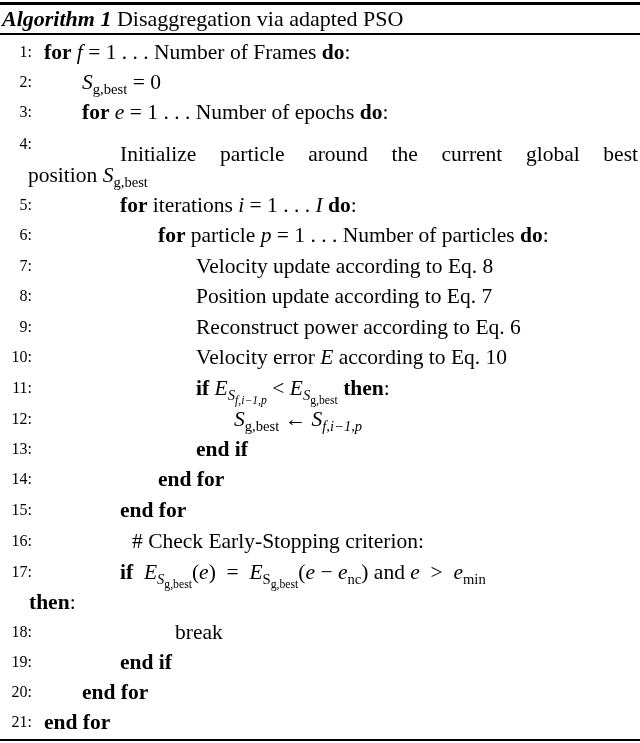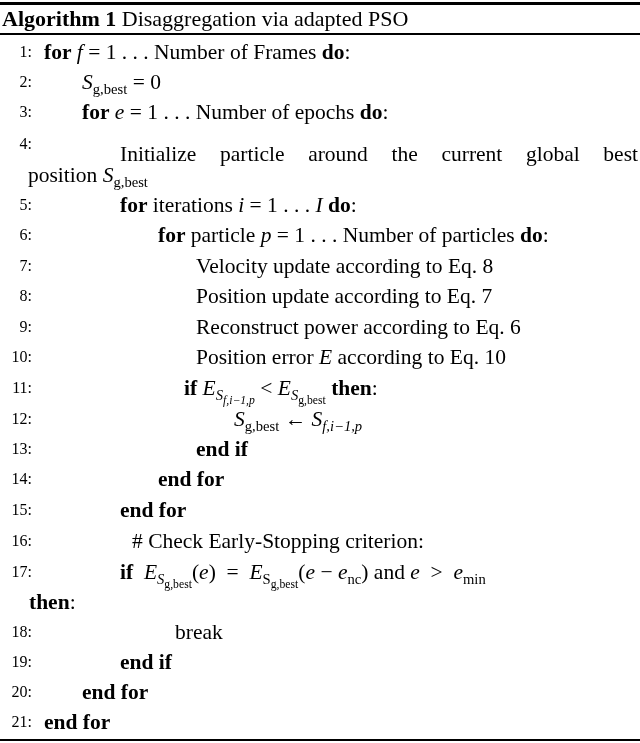--- a/index.html
+++ b/index.html
@@ -2,21 +2,21 @@
 <html><head>
 <meta charset="utf-8">
 <style>
   html, body { margin:0; padding:0; background:#fff; }
   body { width:640px; height:743px; position:relative; overflow:hidden;
          font-family:"Liberation Serif","DejaVu Serif",serif; color:#000; }
   .rule-top { position:absolute; left:0; top:2px; width:640px; height:3px; background:#000; }
   .rule-mid { position:absolute; left:0; top:33px; width:640px; height:2px; background:#000; }
   .rule-bot { position:absolute; left:0; top:739px; width:640px; height:2px; background:#000; }
   .caption { position:absolute; left:2px; top:5px; font-size:22px; line-height:28px; white-space:nowrap; }
-  .caption b { font-weight:bold; }
+  .caption b { font-weight:bold;font-style:italic; }
   .line { position:absolute; left:0; height:30px; font-size:21.5px; line-height:30px; white-space:nowrap; }
   .num { position:absolute; left:0; width:32px; text-align:right; font-size:16px; }
   .body { position:absolute; white-space:nowrap;text-align:right; }
   .kw { font-weight:bold; }
   .m { font-style:italic; }
   sub { font-size:0.68em; vertical-align:-0.35em; line-height:0; font-style:normal; }
   sub sub { font-size:0.8em; vertical-align:-0.3em; }
   .justify { display:inline-block; text-align:justify; text-align-last:justify;margin-top:10px; }
 </style>
 </head>
@@ -90,27 +90,27 @@
 </div>
 
 <div class="line" style="top:312px">
   <span class="num">9:</span>
   <span class="body" style="left:196px">Reconstruct power according to Eq. 6</span>
 </div>
 
 <div class="line" style="top:342px">
   <span class="num">10:</span>
   <span class="body" style="left:196px">
-    <span>Position error </span><span class="m">E</span><span> according to Eq. 10</span>
+    <span>Velocity error </span><span class="m">E</span><span> according to Eq. 10</span>
   </span>
 </div>
 
 <div class="line" style="top:373px">
   <span class="num">11:</span>
-  <span class="body" style="left:184px">
+  <span class="body" style="left:196px">
     <span class="kw">if</span>
     <span class="m">E</span><sub><span class="m">S</span><sub class="m">f,i−1,p</sub></sub><span> &lt; </span><span class="m">E</span><sub><span class="m">S</span><sub>g,best</sub></sub>
     <span class="kw">then</span><span>:</span>
   </span>
 </div>
 
 <div class="line" style="top:404px">
   <span class="num">12:</span>
   <span class="body" style="left:234px">
     <span class="m">S</span><sub>g,best</sub><span> ← </span><span class="m">S</span><sub class="m">f,i−1,p</sub>

